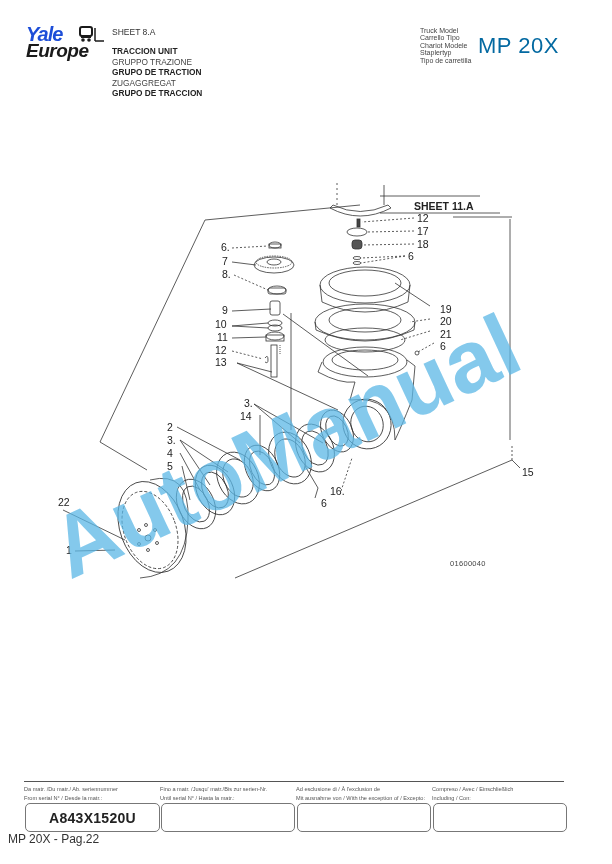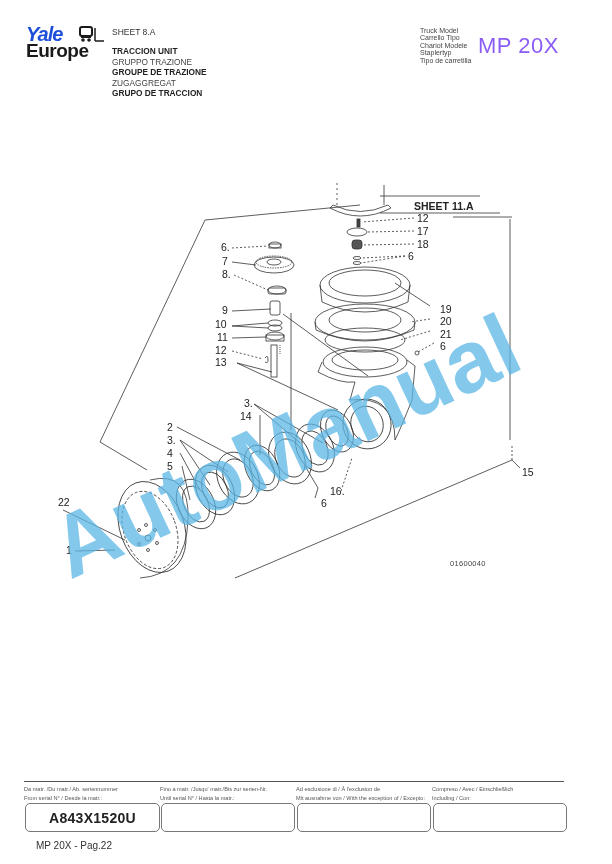--- a/index.html
+++ b/index.html
@@ -4,50 +4,50 @@
 <style>
   html, body { margin: 0; padding: 0; background: #ffffff; }
   body { width: 612px; height: 864px; position: relative; overflow: hidden;
          font-family: "Liberation Sans", sans-serif; color: #222; }
   .abs { position: absolute; }
 
   
   .logo { left: 26px; top: 25px; width: 82px; height: 36px; }
   .logo-yale { position: absolute; left: 0; top: 0; font-weight: 900; font-style: italic;
                font-size: 20px; letter-spacing: -1px; color: #1d4ed8; line-height: 18px; }
-  .logo-europe { position: absolute; left: 0; top: 17px; font-weight: 900; 
+  .logo-europe { position: absolute; left: 0; top: 17px; font-weight: 900; font-style: italic;
                  font-size: 19px; letter-spacing: -0.5px; color: #1a1a1a; line-height: 18px; }
   .logo-truck { position: absolute; left: 53px; top: 1px; width: 26px; height: 16px; }
 
   
   .sheet-id { left: 112px; top: 27px; font-size: 8.5px; color: #333; }
   .titles { left: 112px; top: 46px; font-size: 8.3px; line-height: 10.6px; }
   .titles .b { font-weight: bold; color: #222; }
   .titles .i { color: #444; }
 
   
   .model-labels { left: 420px; top: 27px; font-size: 7px; line-height: 7.4px; color: #444; }
-  .model-name { left: 478px; top: 33px; font-size: 22px; color: #8b5cf6; letter-spacing: 0.5px; }
+  .model-name { left: 478px; top: 33px; font-size: 22px; color: #0369a1; letter-spacing: 0.5px; }
 
   
   .diagram { left: 0; top: 150px; width: 612px; height: 470px; }
   .callout { font-family: "Liberation Sans", sans-serif; font-size: 10.5px; fill: #222; }
   .callout-b { font-family: "Liberation Sans", sans-serif; font-size: 10.5px; font-weight: bold; fill: #222; }
   .ref-code { left: 450px; top: 559px; font-size: 7.5px; color: #444; letter-spacing: 0.3px; }
 
   
   .watermark { left: 0; top: 0; width: 612px; height: 864px; pointer-events: none; }
 
   
   .footer-rule { left: 24px; top: 781px; width: 540px; height: 1px; background: #555; }
   .fcol { top: 785px; font-size: 5.6px; line-height: 8.6px; color: #555; white-space: nowrap; }
   .fbox { top: 803px; height: 27px; border: 1px solid #777; border-radius: 5px; background: #fff;
           display: flex; align-items: center; justify-content: center; }
   .serial { font-weight: bold; font-size: 14px; color: #222; letter-spacing: 0.3px; }
-  .page-footer { left: 36px; top: 832px; font-size: 10px; color: #333; margin-top: 8px; }
+  .page-footer { left: 8px; top: 832px; font-size: 12px; color: #333; }
 </style>
 </head>
 <body>
 
 <div class="abs logo">
   <span class="logo-yale">Yale</span>
   <svg class="logo-truck" viewBox="0 0 26 16">
     <rect x="1" y="1" width="12" height="9" rx="2" fill="none" stroke="#1a1a1a" stroke-width="2"></rect>
     <rect x="2" y="9" width="10" height="3" fill="#1a1a1a"></rect>
     <circle cx="4" cy="14" r="1.8" fill="#1a1a1a"></circle>
@@ -56,21 +56,21 @@
     <line x1="16" y1="15" x2="25" y2="15" stroke="#1a1a1a" stroke-width="1.5"></line>
   </svg>
   <span class="logo-europe">Europe</span>
 </div>
 
 <div class="abs sheet-id">SHEET 8.A</div>
 
 <div class="abs titles">
   <div class="b">TRACCION UNIT</div>
   <div class="i">GRUPPO TRAZIONE</div>
-  <div class="b">GROUPE DE TRAZIONE</div>
+  <div class="b">GRUPO DE TRACTION</div>
   <div class="i">ZUGAGGREGAT</div>
   <div class="b">GRUPO DE TRACCION</div>
 </div>
 
 <div class="abs model-labels">
   <div>Truck Model</div>
   <div>Carrello Tipo</div>
   <div>Chariot Modele</div>
   <div>Staplertyp</div>
   <div>Tipo de carretilla</div>

